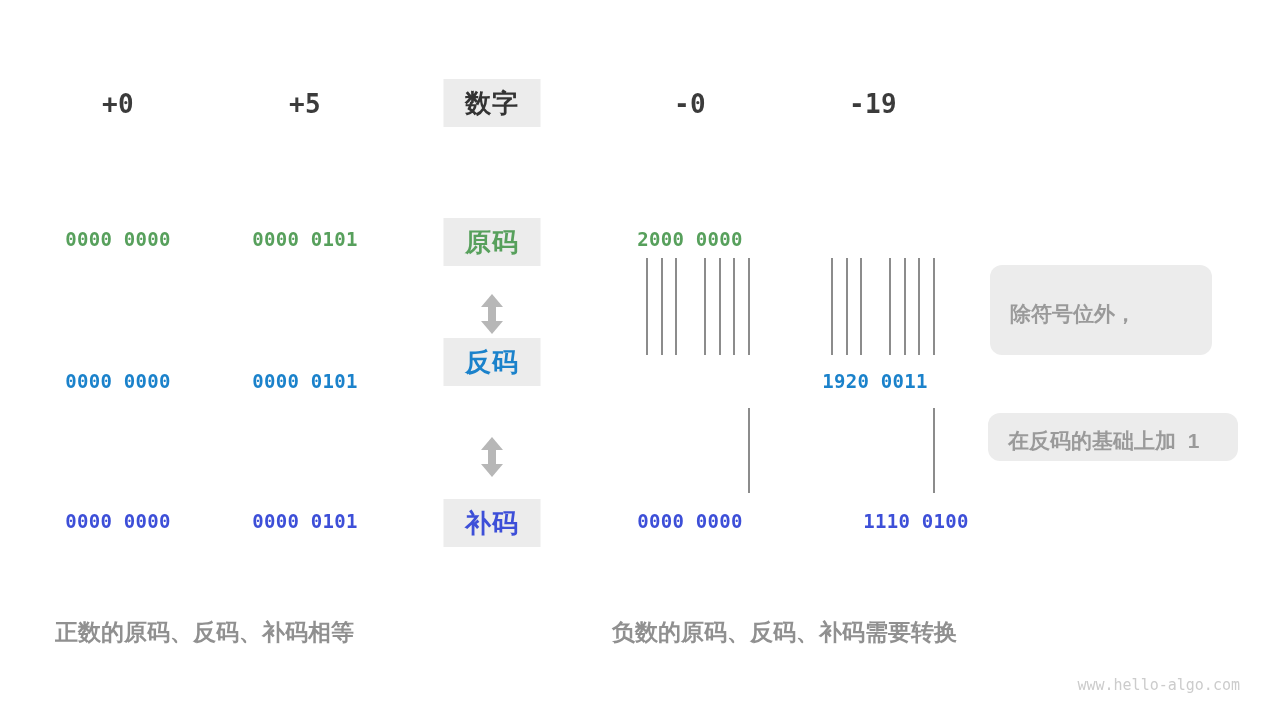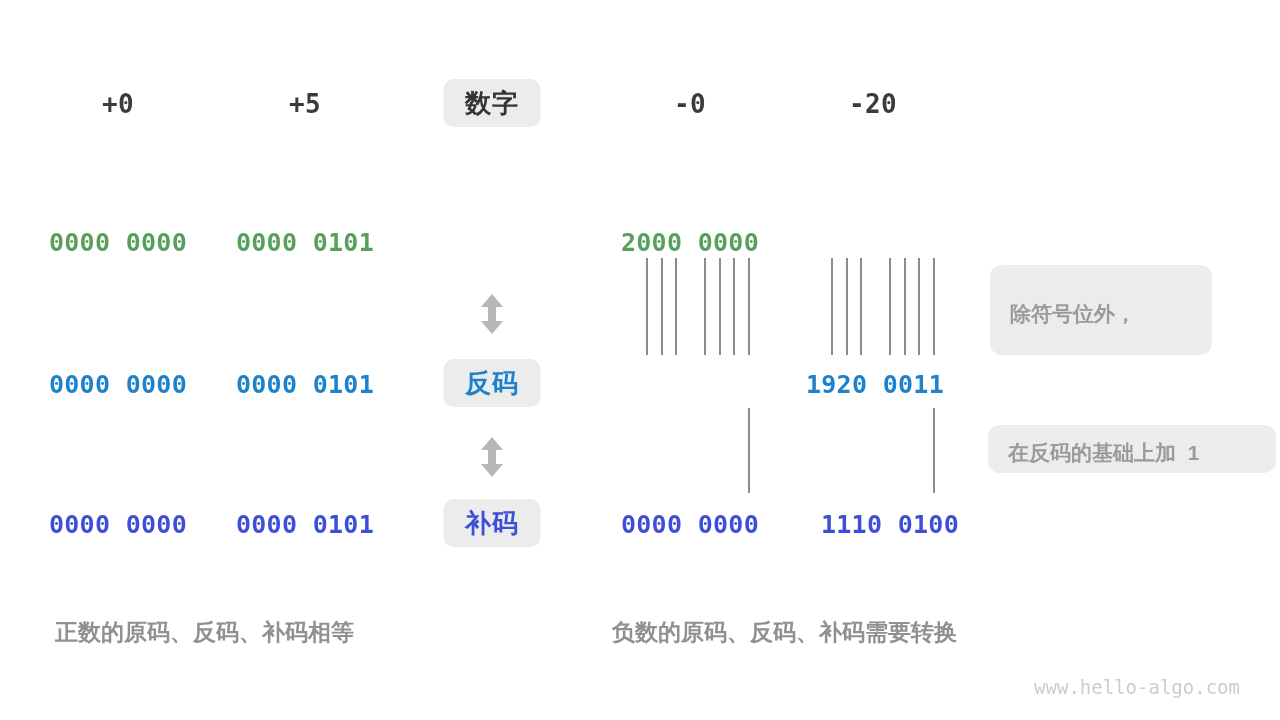--- a/index.html
+++ b/index.html
@@ -4,64 +4,65 @@
 <style>
   html,body { margin:0; padding:0; }
   body { background:#ffffff; }
   .canvas {
     position:relative; width:1280px; height:720px; background:#ffffff; overflow:hidden;
     font-family:"Liberation Sans","DejaVu Sans",sans-serif;
   }
   .cell { position:absolute; transform:translateX(-50%); white-space:pre; }
   .mono {
     font-family:"DejaVu Sans Mono","Liberation Mono",monospace;
-    font-weight:bold; font-size:25px; letter-spacing:0.3px; line-height:1.2;
+    font-weight:bold; font-size:19px; letter-spacing:0.3px; line-height:1.2;
   }
   .header-num { font-size:26px; color:#3b3b3b; }
   .green  { color:#57a05c; }
   .blue   { color:#1b82cb; }
   .indigo { color:#3d4fd8; }
   .badge {
     position:absolute; left:492px; transform:translateX(-50%);
-    width:97px; height:48px; background:#ececec; border-radius:10px;
+    width:97px; height:48px; background:#ececec; border-radius:0;
     display:flex; align-items:center; justify-content:center;
     font-weight:bold; font-size:26px; letter-spacing:1px;
   }
   .badge-dark { color:#333333; }
   .note {
     position:absolute; background:#ececec; border-radius:12px;
     color:#9a9a9a; font-weight:bold; font-size:21px; line-height:36px;
     display:flex; flex-direction:column; justify-content:center;
     padding:8px 0 0 20px; box-sizing:border-box; white-space:pre;
   }
   .caption {
     position:absolute; font-weight:bold; font-size:23px; color:#909090; white-space:pre;
   }
   .tick { position:absolute; width:1.5px; background:#8c8c8c; }
   .arrow { position:absolute; left:492px; transform:translateX(-50%); line-height:0; }
   .watermark {
     position:absolute; right:40px; top:676px;
     font-family:"DejaVu Sans Mono","Liberation Mono",monospace;
-    font-size:19px; color:#cccccc;
+    font-size:15px; color:#cccccc;
   }
 </style>
 </head>
 <body>
 
 <div class="canvas">
 
   <div class="cell mono header-num" style="left:118px; top:89px">+0</div>
   <div class="cell mono header-num" style="left:305px; top:89px">+5</div>
   <div class="cell mono header-num" style="left:690px; top:89px">-0</div>
-  <div class="cell mono header-num" style="left:873px; top:89px">-20</div>
+  <div class="cell mono header-num" style="left:873px; top:89px">-19</div>
   <div class="badge badge-dark" style="top:79px">数字</div>
 
   <div class="cell mono green" style="left:118px; top:228px">0000 0000</div>
   <div class="cell mono green" style="left:305px; top:228px">0000 0101</div>
   <div class="cell mono green" style="left:690px; top:228px">2000 0000</div>
+  <div class="badge green" style="top:218px">原码</div>
 
   <div class="tick" style="left:646px; top:258px; height:97px"></div>
   <div class="tick" style="left:661px; top:258px; height:97px"></div>
   <div class="tick" style="left:675px; top:258px; height:97px"></div>
   <div class="tick" style="left:704px; top:258px; height:97px"></div>
   <div class="tick" style="left:719px; top:258px; height:97px"></div>
   <div class="tick" style="left:733px; top:258px; height:97px"></div>
   <div class="tick" style="left:748px; top:258px; height:97px"></div>
   <div class="tick" style="left:831px; top:258px; height:97px"></div>
   <div class="tick" style="left:846px; top:258px; height:97px"></div>
@@ -75,43 +76,43 @@
     <svg width="24" height="40" viewBox="0 0 24 40">
       <polygon points="12,0 23,13 1,13" fill="#b7b7b7"></polygon>
       <rect x="8" y="11" width="8" height="18" fill="#b7b7b7"></rect>
       <polygon points="12,40 23,27 1,27" fill="#b7b7b7"></polygon>
     </svg>
   </div>
 
   <div class="cell mono blue" style="left:118px; top:370px">0000 0000</div>
   <div class="cell mono blue" style="left:305px; top:370px">0000 0101</div>
   <div class="cell mono blue" style="left:875px; top:370px">1920 0011</div>
-  <div class="badge blue" style="top:359px">反码</div>
+  <div class="badge blue" style="top:338px">反码</div>
 
   <div class="tick" style="left:748px; top:408px; height:85px"></div>
   <div class="tick" style="left:933px; top:408px; height:85px"></div>
 
   <div class="arrow" style="top:437px">
     <svg width="24" height="40" viewBox="0 0 24 40">
       <polygon points="12,0 23,13 1,13" fill="#b7b7b7"></polygon>
       <rect x="8" y="11" width="8" height="18" fill="#b7b7b7"></rect>
       <polygon points="12,40 23,27 1,27" fill="#b7b7b7"></polygon>
     </svg>
   </div>
 
   <div class="cell mono indigo" style="left:118px; top:510px">0000 0000</div>
   <div class="cell mono indigo" style="left:305px; top:510px">0000 0101</div>
   <div class="cell mono indigo" style="left:690px; top:510px">0000 0000</div>
-  <div class="cell mono indigo" style="left:890px; top:510px">1110 0100</div>
+  <div class="cell mono indigo" style="left:916px; top:510px">1110 0100</div>
   <div class="badge indigo" style="top:499px">补码</div>
 
   <div class="note" style="left:990px; top:265px; width:222px; height:90px">
     <span>除符号位外，</span>
   </div>
-  <div class="note" style="left:988px; top:425px; width:288px; height:48px">
+  <div class="note" style="left:988px; top:413px; width:250px; height:48px">
     <span>在反码的基础上加  1</span>
   </div>
 
   <div class="caption" style="left:55px; top:617px">正数的原码、反码、补码相等</div>
   <div class="caption" style="left:612px; top:617px">负数的原码、反码、补码需要转换</div>
 
   <div class="watermark">www.hello-algo.com</div>
 
 </div>
 

